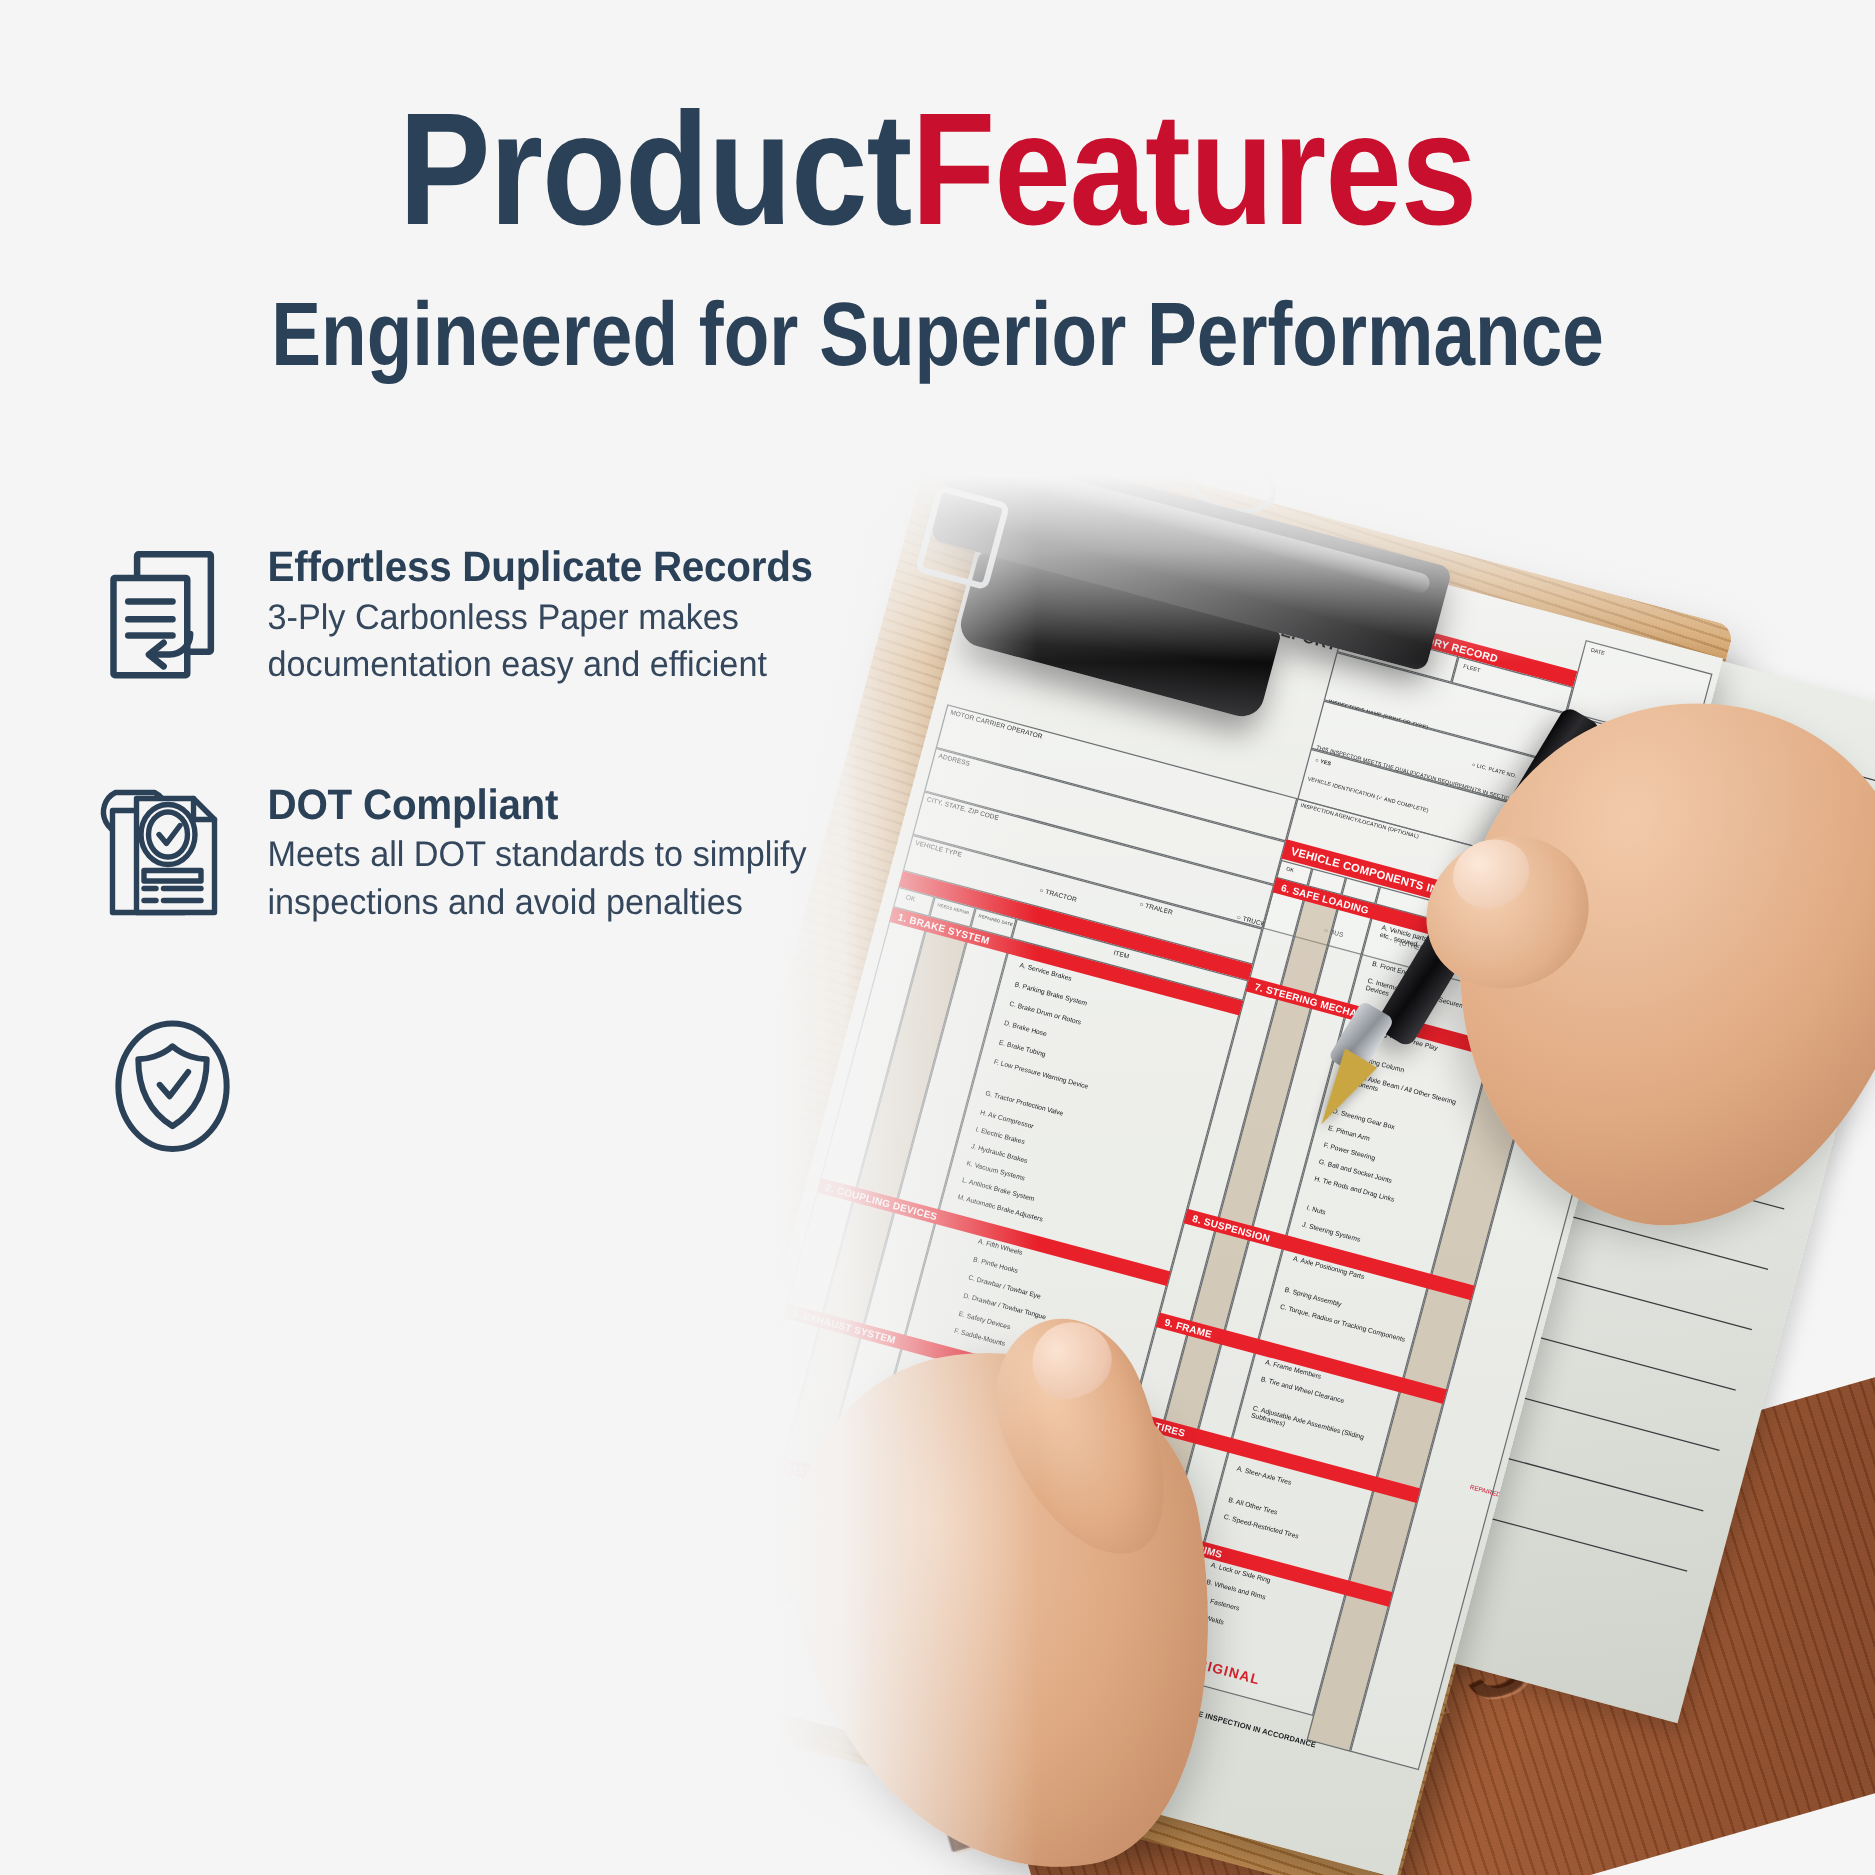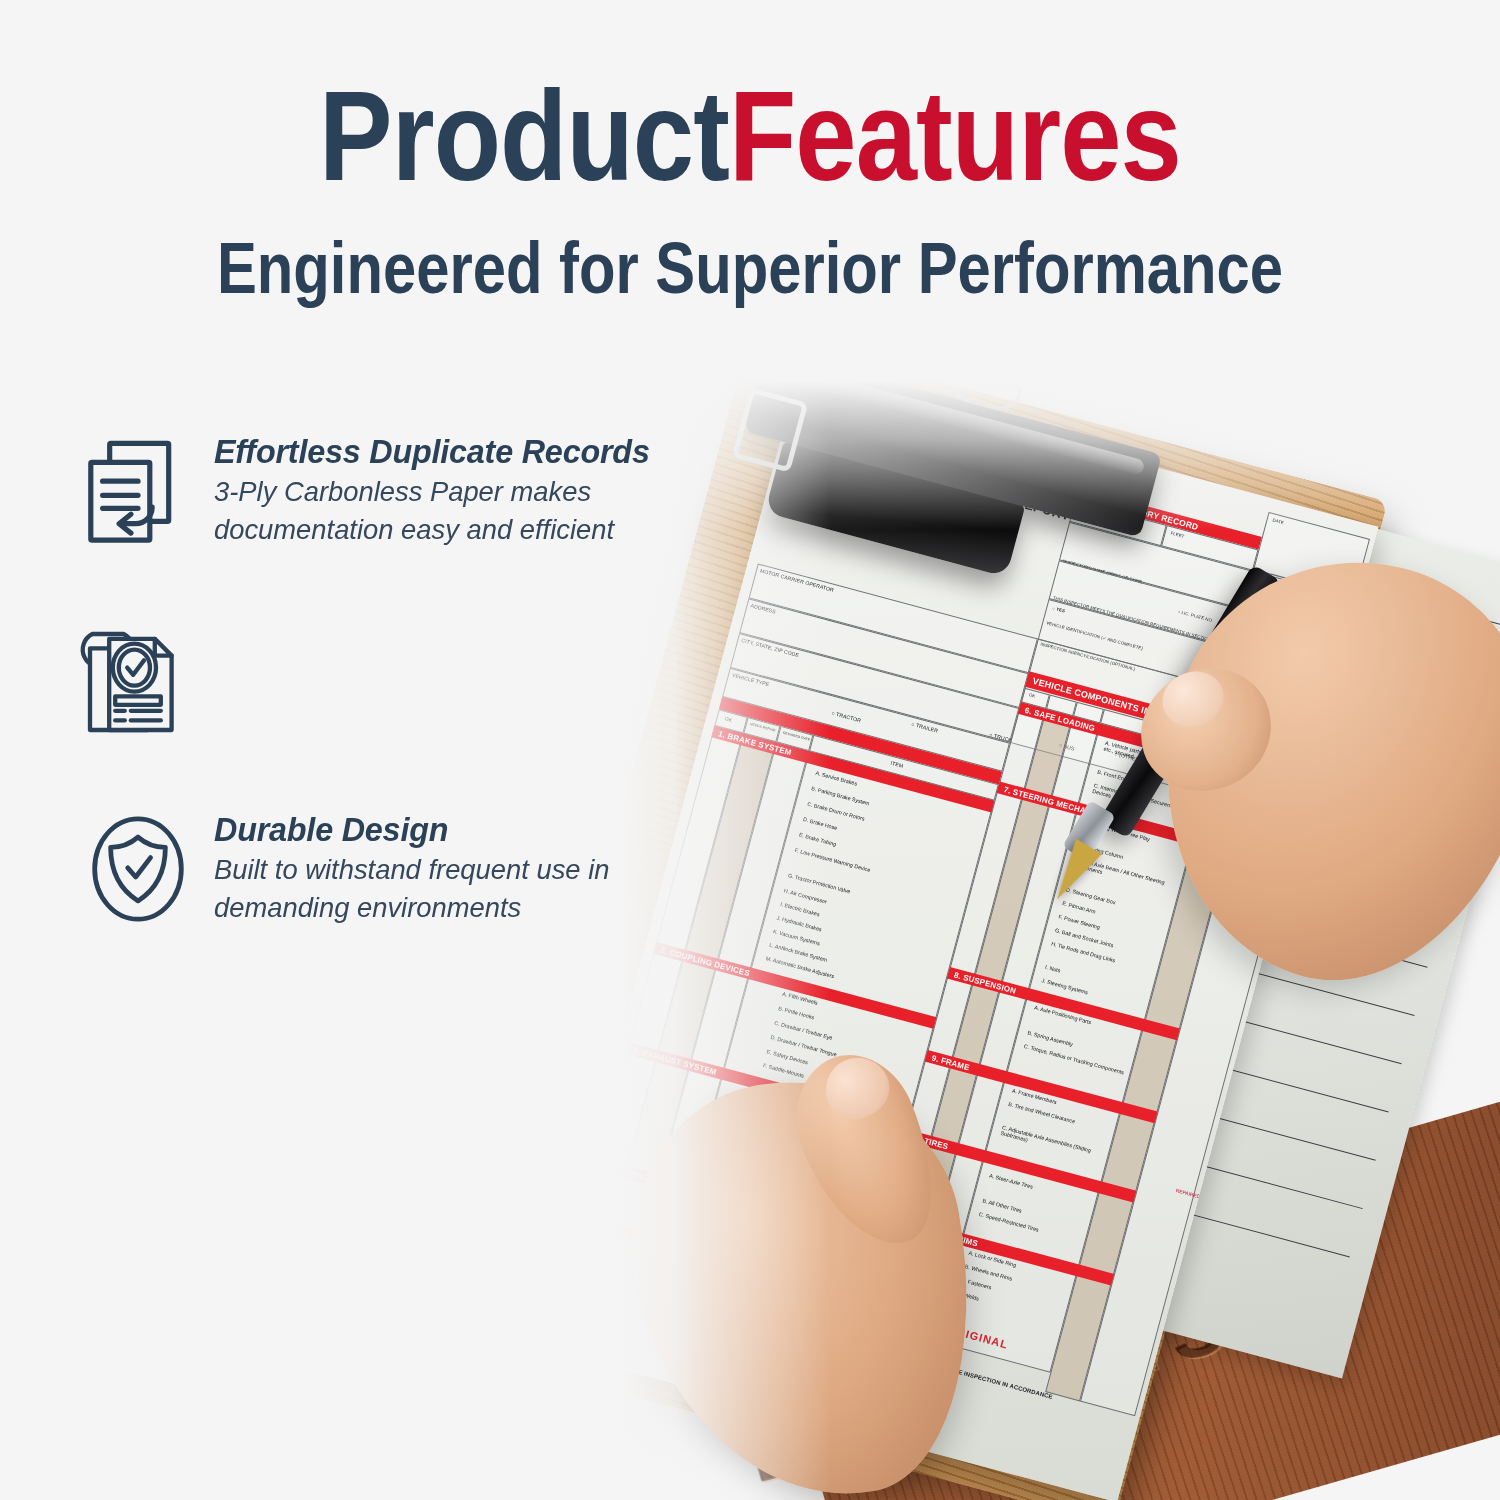--- a/index.html
+++ b/index.html
@@ -36,21 +36,21 @@
     white-space:nowrap;
   }
 
   
   #features {
     position:absolute;
     left:62px; top:430px;
     width:700px;
     z-index:30;
   }
-  .feature { display:flex; align-items:flex-start; margin-bottom:66px;font-style:italic; }
+  .feature { display:flex; align-items:flex-end; margin-bottom:66px; }
   .f-icon { width:152px; flex:0 0 152px; display:flex; justify-content:center; padding-top:4px; }
   .f-icon svg { display:block; }
   .f-text { padding-top:2px; }
   .f-title {
     font-size:34px;
     font-weight:bold;
     color:#2B4158;
     line-height:1.12;
     letter-spacing:-0.2px;
     transform:scaleX(0.95);
@@ -303,33 +303,33 @@
         <ellipse cx="47" cy="38" rx="18" ry="20" fill="#f5f5f5"></ellipse>
         <ellipse cx="47" cy="38" rx="13" ry="15"></ellipse>
         <polyline points="41,38 46,44 55,32"></polyline>
         <rect x="31" y="62" width="38" height="7"></rect>
         <line x1="31" y1="74" x2="39" y2="74"></line>
         <line x1="44" y1="74" x2="69" y2="74"></line>
         <line x1="31" y1="82" x2="39" y2="82"></line>
         <line x1="44" y1="82" x2="69" y2="82"></line>
       </svg>
     </div>
+    <div class="f-text">
+      <div class="f-title">DOT Compliant</div>
+      <div class="f-desc">Meets all DOT standards to simplify inspections and avoid penalties</div>
+    </div>
   </div>
 
   <div class="feature">
     <div class="f-icon">
       <svg width="114" height="114" viewBox="0 0 100 100" fill="none" stroke="#2B4158" stroke-width="4.2" stroke-linecap="round" stroke-linejoin="round">
         <ellipse cx="50" cy="50" rx="38" ry="44"></ellipse>
         <path d="M50 22 C58 29 68 31 74 31 C74 52 66 68 50 78 C34 68 26 52 26 31 C32 31 42 29 50 22 Z"></path>
         <polyline points="41,49 48,57 61,40"></polyline>
       </svg>
-    </div>
-    <div class="f-text">
-      <div class="f-title">Durable Design</div>
-      <div class="f-desc">Built to withstand frequent use in demanding environments</div>
     </div>
   </div>
 
 </div>
 
 <div id="photo">
 
   <div class="ph" id="desk">
     <div class="ph" id="desk-engrave">BUCK U.S.</div>
   </div>

